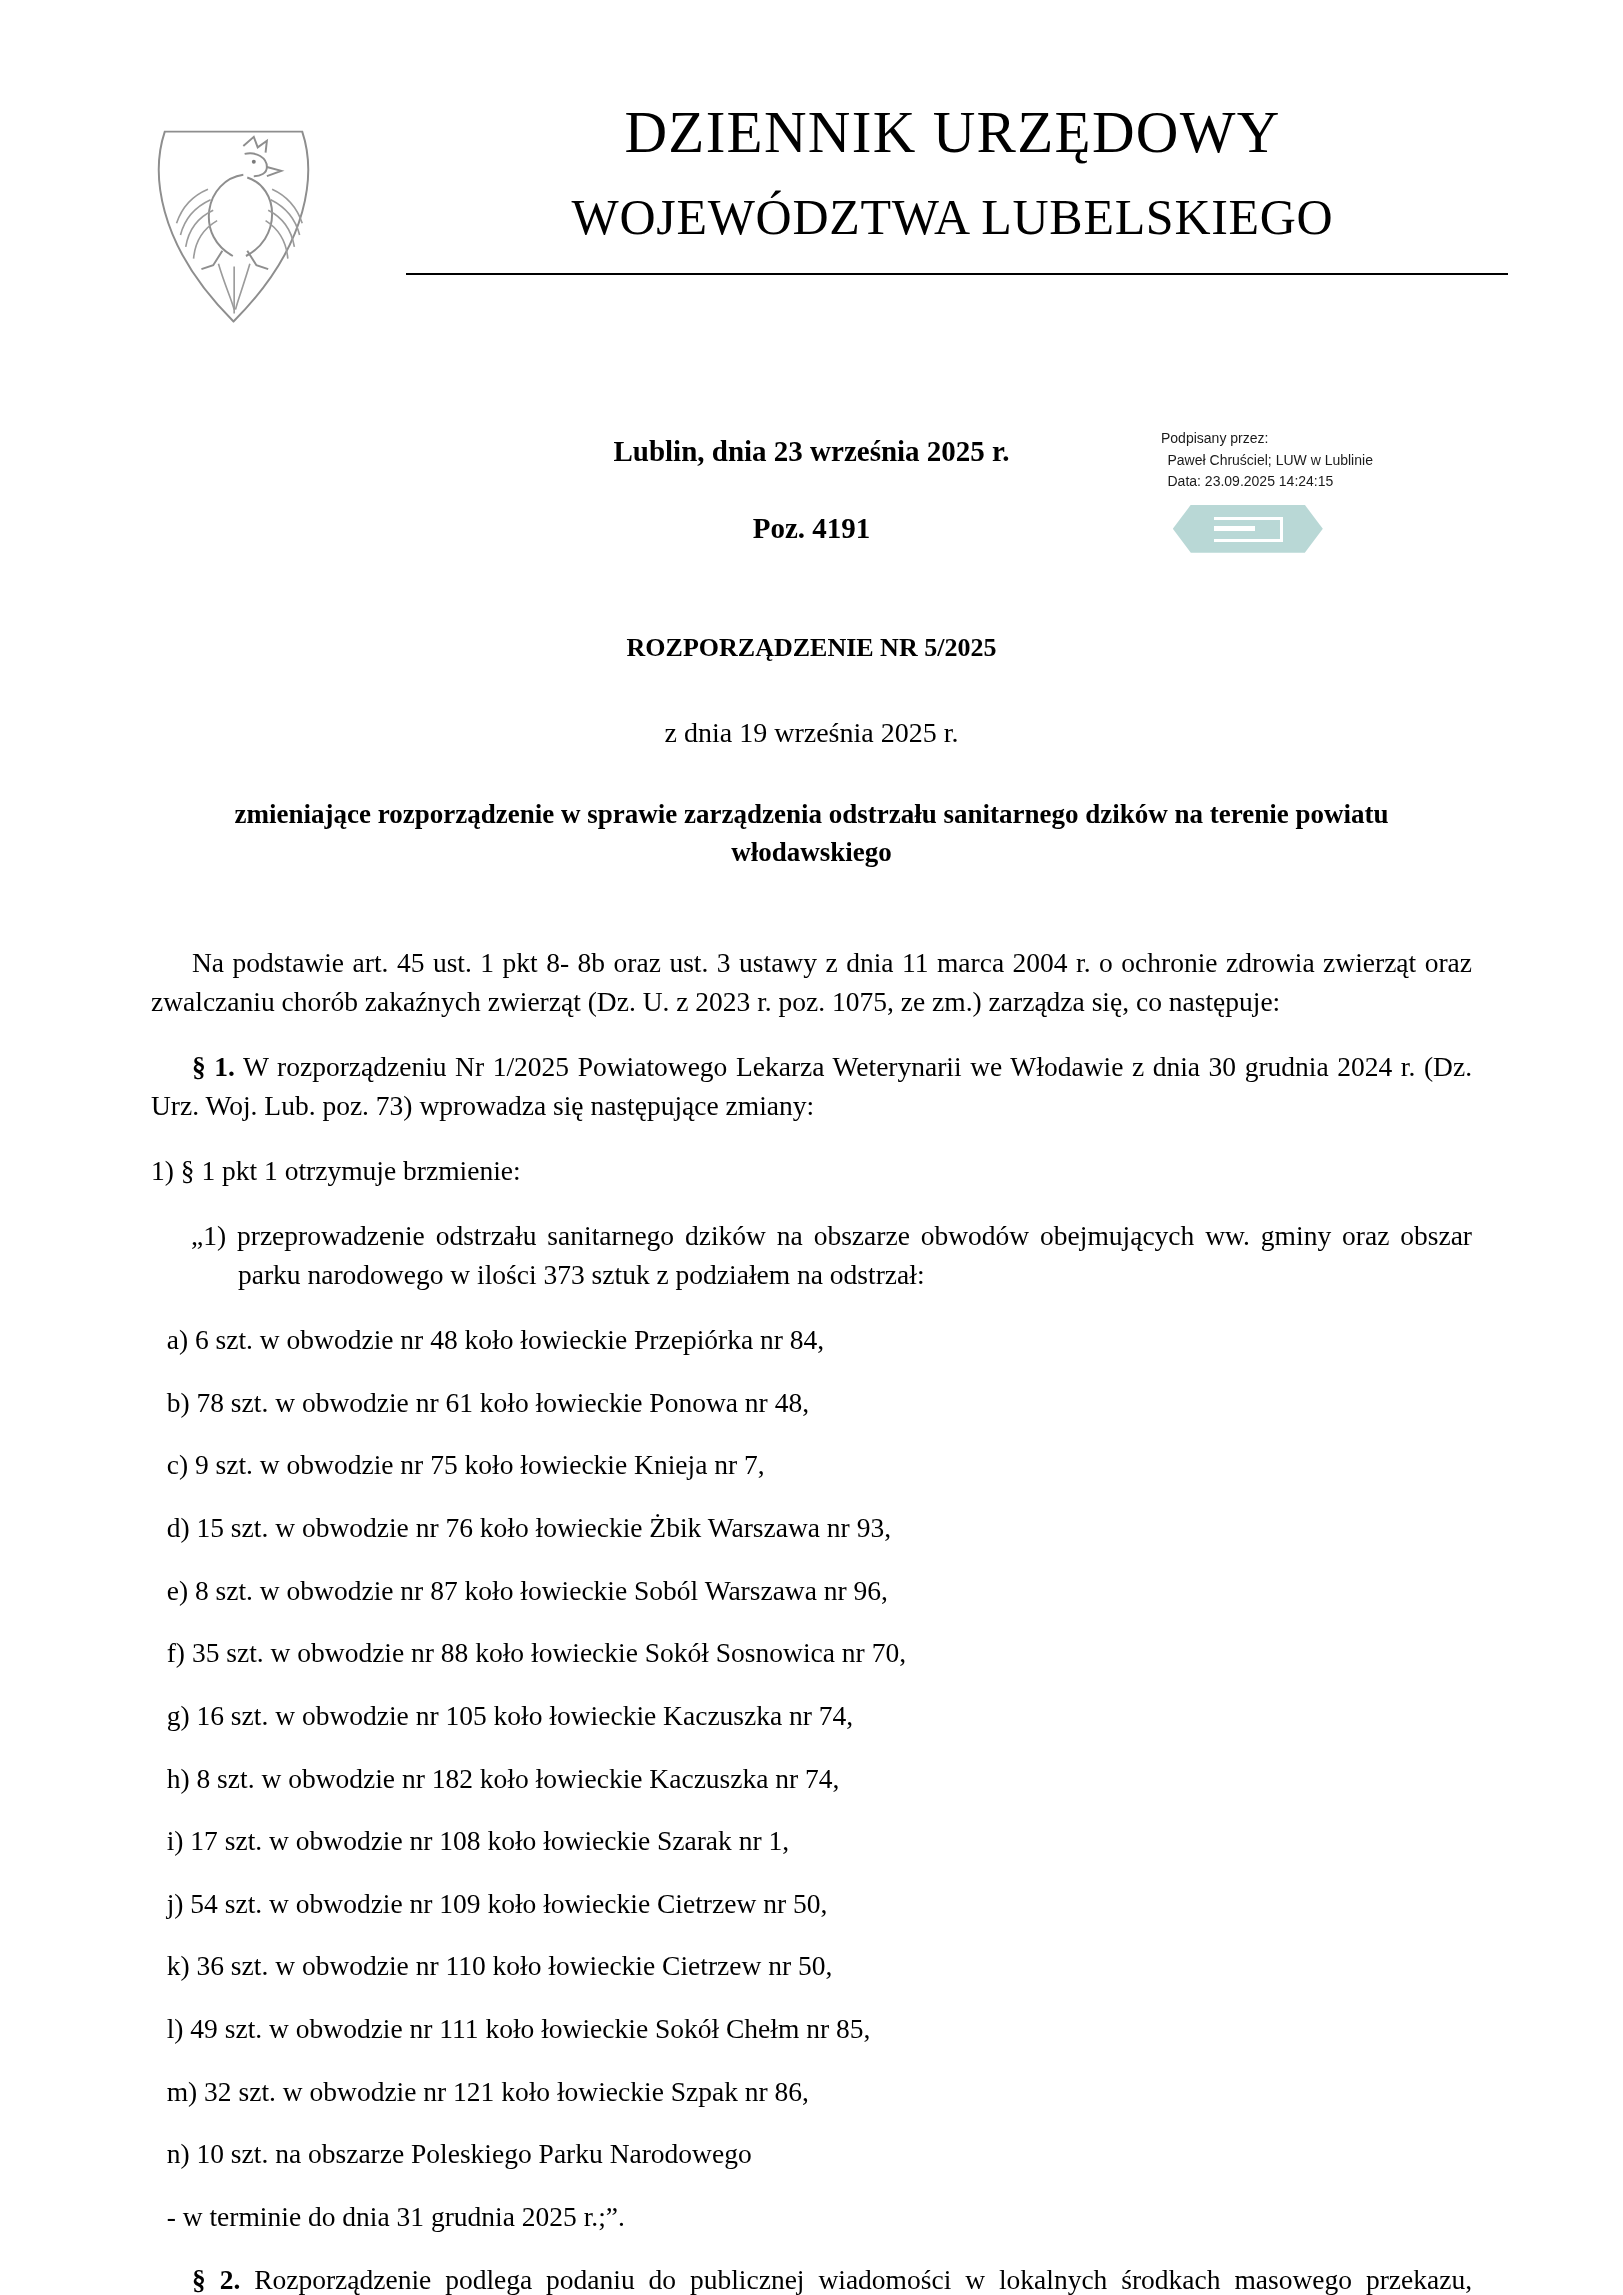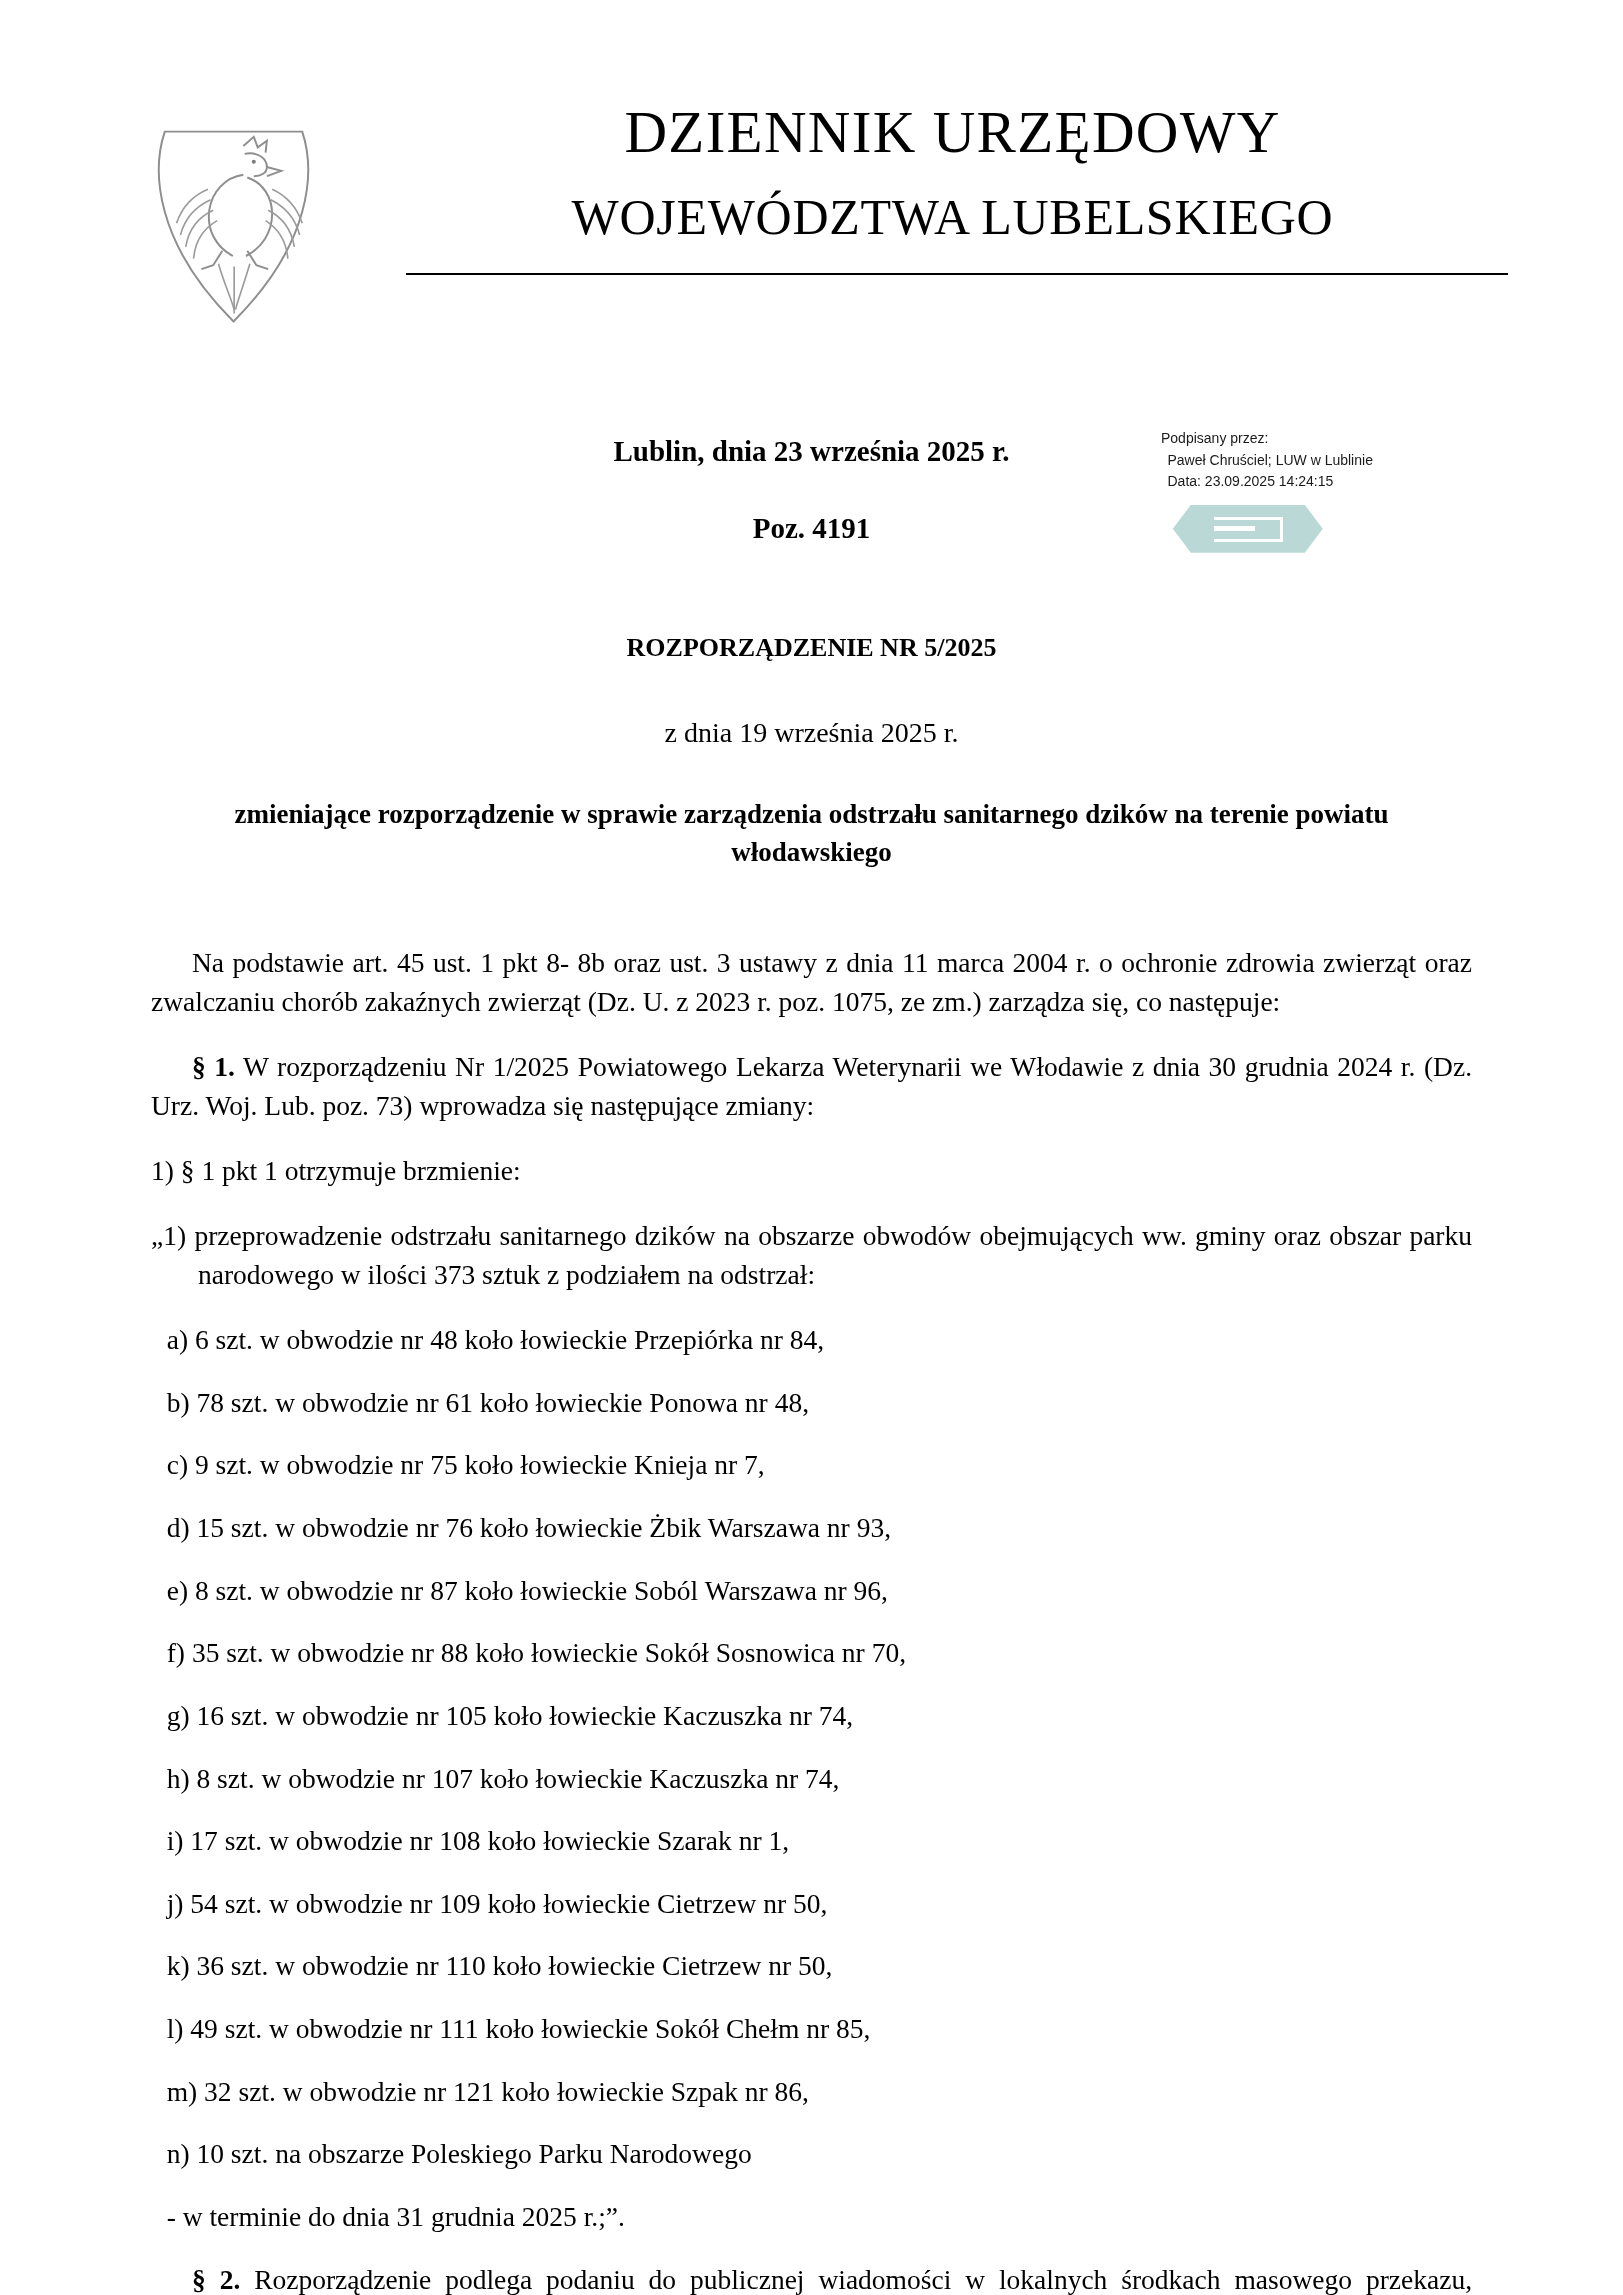--- a/index.html
+++ b/index.html
@@ -143,20 +143,21 @@
     line-height: 1.42;
   }
   .p {
     text-align: justify;
     margin-bottom: 26px;
   }
   .p.indent { text-indent: 41px; }
   .p.hang {
     padding-left: 47px;
     text-indent: -47px;
+    margin-left: 40px;
   }
   .p.letter {
     margin-bottom: 23.6px;
     text-align: left;
     padding-left: 15.7px;
   }
   b { font-weight: bold; }
 </style>
 </head>
 <body>
@@ -241,21 +242,21 @@
 
     <div class="p hang">„1) przeprowadzenie odstrzału sanitarnego dzików na obszarze obwodów obejmujących ww. gminy oraz obszar parku narodowego w ilości 373 sztuk z podziałem na odstrzał:</div>
 
     <div class="p letter">a) 6 szt. w obwodzie nr 48 koło łowieckie Przepiórka nr 84,</div>
     <div class="p letter">b) 78 szt. w obwodzie nr 61 koło łowieckie Ponowa nr 48,</div>
     <div class="p letter">c) 9 szt. w obwodzie nr 75 koło łowieckie Knieja nr 7,</div>
     <div class="p letter">d) 15 szt. w obwodzie nr 76 koło łowieckie Żbik Warszawa nr 93,</div>
     <div class="p letter">e) 8 szt. w obwodzie nr 87 koło łowieckie Soból Warszawa nr 96,</div>
     <div class="p letter">f) 35 szt. w obwodzie nr 88 koło łowieckie Sokół Sosnowica nr 70,</div>
     <div class="p letter">g) 16 szt. w obwodzie nr 105 koło łowieckie Kaczuszka nr 74,</div>
-    <div class="p letter">h) 8 szt. w obwodzie nr 107 koło łowieckie Kaczuszka nr 74,</div>
+    <div class="p letter">h) 8 szt. w obwodzie nr 182 koło łowieckie Kaczuszka nr 74,</div>
     <div class="p letter">i) 17 szt. w obwodzie nr 108 koło łowieckie Szarak nr 1,</div>
     <div class="p letter">j) 54 szt. w obwodzie nr 109 koło łowieckie Cietrzew nr 50,</div>
     <div class="p letter">k) 36 szt. w obwodzie nr 110 koło łowieckie Cietrzew nr 50,</div>
     <div class="p letter">l) 49 szt. w obwodzie nr 111 koło łowieckie Sokół Chełm nr 85,</div>
     <div class="p letter">m) 32 szt. w obwodzie nr 121 koło łowieckie Szpak nr 86,</div>
     <div class="p letter">n) 10 szt. na obszarze Poleskiego Parku Narodowego</div>
 
     <div class="p letter">- w terminie do dnia 31 grudnia 2025 r.;”.</div>
 
     <div class="p indent"><b>§ 2.</b><span> Rozporządzenie podlega podaniu do publicznej wiadomości w lokalnych środkach masowego przekazu, rozplakatowaniu na tablicach ogłoszeń Urzędów Gmin: Włodawa, Stary Brus, Wyryki, Hańsk, Hanna, Wola Uhruska, Urszulin.</span></div>

